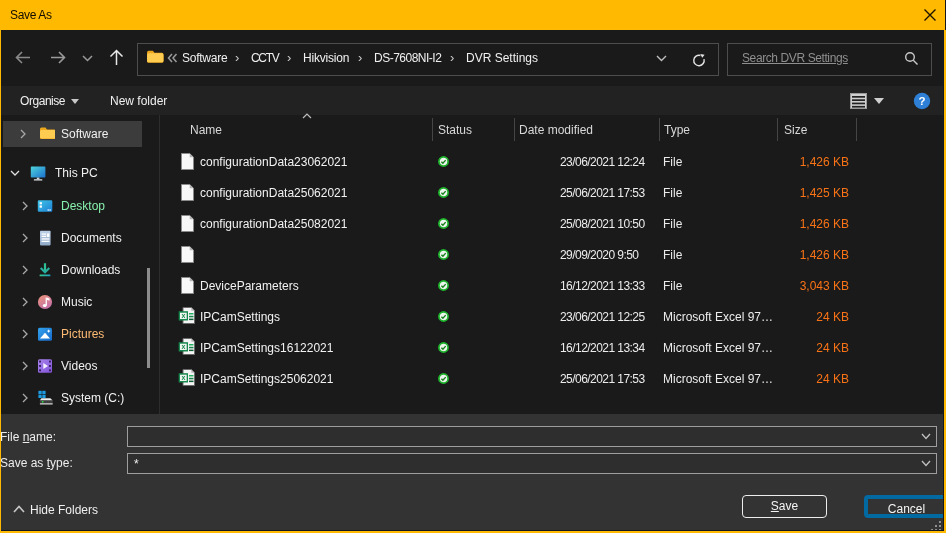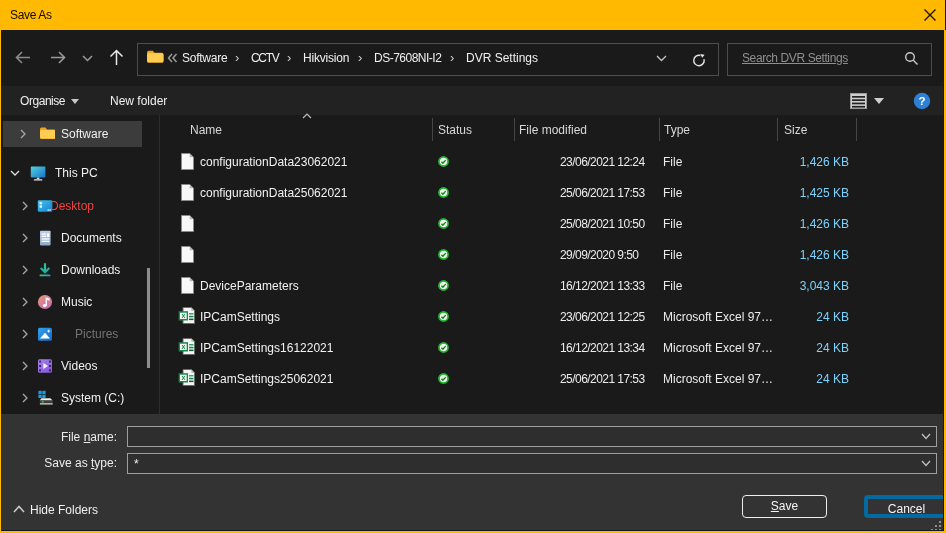--- a/index.html
+++ b/index.html
@@ -30,26 +30,26 @@
   #mainbg{left:1px;top:115px;width:943px;height:299px;background:#1a1a1a;}
   #sidesep{left:159px;top:115px;width:1px;height:299px;background:#2d2d2d;}
   #sbthumb{left:147px;top:268px;width:3px;height:100px;background:#8d8d8d;}
   .hdr{position:absolute;top:123px;color:#d8d8d8;}
   .hsep{position:absolute;top:118px;width:1px;height:23px;background:#454545;}
   #selrow{left:3px;top:121px;width:139px;height:26px;background:#3c3c3c;}
   .frow{position:absolute;left:160px;width:784px;height:31px;}
   .fname{position:absolute;left:40px;top:9px;color:#f2f2f2;}
   .fdate{position:absolute;left:359px;top:9px;color:#ececec;letter-spacing:-0.55px;margin-left:41px;}
   .ftype{position:absolute;left:503px;top:9px;color:#ececec;}
-  .fsize{position:absolute;left:580px;width:109px;top:9px;text-align:right;color:#7dd3fc;}
+  .fsize{position:absolute;left:580px;width:109px;top:9px;text-align:right;color:#f97316;}
   .fico{position:absolute;left:20px;top:7px;}
   .fchk{position:absolute;left:278px;top:10px;}
   
   #panel{left:1px;top:414px;width:943px;height:117px;background:#333333;}
-  .lbl{position:absolute;color:#ececec;text-align:right;left:0;width:117px;}
+  .lbl{position:absolute;color:#ececec;text-align:left;left:0;width:117px;}
   .inpt{position:absolute;left:127px;width:808px;height:19px;border:1px solid #9e9e9e;background:#2e2e2e;color:#f2f2f2;}
   .inpt span{position:absolute;left:6px;top:3px;}
   .ddv{position:absolute;right:5px;top:6px;}
   .btn{position:absolute;top:495px;width:85px;height:23px;border-radius:4px;
        box-sizing:border-box;text-align:center;line-height:21px;color:#f5f5f5;background:#333333;}
   #savebtn{left:742px;border:1px solid #ededed;}
   #cancelbtn{left:864px;border:4px solid #0369a1;}
 </style>
 </head>
 <body>
@@ -126,21 +126,21 @@
     <text x="9" y="13" font-size="11.5" font-weight="bold" fill="#fff" text-anchor="middle" font-family="Liberation Sans">?</text>
   </svg>
 
 <div class="abs" id="sidesep"></div>
 <div class="abs" id="sbthumb"></div>
 <div class="hdr" style="left:190px">Name</div>
 <svg class="navicon" style="left:302px;top:113px" width="10" height="6" viewBox="0 0 10 6">
     <path d="M1 5 L5 1 L9 5" stroke="#bdbdbd" stroke-width="1.2" fill="none"></path>
   </svg>
 <div class="hdr" style="left:438px">Status</div>
-<div class="hdr" style="left:519px">File modified</div>
+<div class="hdr" style="left:519px">Date modified</div>
 <div class="hdr" style="left:664px">Type</div>
 <div class="hdr" style="left:784px">Size</div>
 <div class="hsep" style="left:432px"></div>
 <div class="hsep" style="left:514px"></div>
 <div class="hsep" style="left:659px"></div>
 <div class="hsep" style="left:777px"></div>
 <div class="hsep" style="left:856px"></div>
 
 <div class="abs" id="selrow"></div>
 <div id="sidebar">
@@ -176,21 +176,21 @@
           <stop offset="0" stop-color="#41c6e8"></stop>
           <stop offset="1" stop-color="#1b7fd4"></stop>
         </linearGradient>
       </defs>
       <rect x="0.8" y="2.2" width="14.5" height="11.6" rx="1.2" fill="url(#gdk)"></rect>
       <rect x="2.6" y="4.2" width="2.3" height="2.1" fill="#fff"></rect>
       <rect x="2.6" y="7.4" width="2.3" height="2.3" fill="#fff"></rect>
       <circle cx="11.2" cy="12" r="0.8" fill="#fff"></circle>
       <circle cx="13.1" cy="12" r="0.8" fill="#fff"></circle>
     </svg>
-    <div class="abs" style="left:50px;top:199px;color:#ef4444">Desktop</div>
+    <div class="abs" style="left:61px;top:199px;color:#86efac">Desktop</div>
     <svg class="navicon" style="left:22px;top:233px" width="6" height="10" viewBox="0 0 6 10">
       <path d="M1 1 L5 5 L1 9" stroke="#a8a8a8" stroke-width="1.3" fill="none"></path>
     </svg>
     <svg class="navicon" style="left:37px;top:230px" width="16" height="16" viewBox="0 0 16 16">
       <defs>
         <linearGradient id="gdc" x1="0" y1="0" x2="0" y2="1">
           <stop offset="0" stop-color="#bdd0e8"></stop>
           <stop offset="1" stop-color="#8fa9c8"></stop>
         </linearGradient>
       </defs>
@@ -244,21 +244,21 @@
       <defs>
         <linearGradient id="gpi" x1="0" y1="0" x2="1" y2="1">
           <stop offset="0" stop-color="#33a3ee"></stop>
           <stop offset="1" stop-color="#1668c8"></stop>
         </linearGradient>
       </defs>
       <rect x="1" y="1.8" width="14" height="13" rx="1.6" fill="url(#gpi)"></rect>
       <path d="M3 12.6 L7.6 7.2 q0.4-0.4 0.8 0 L13 12.6 z" fill="#fff"></path>
       <path d="M11.7 3.2 l0.55 1.35 1.35 0.55 -1.35 0.55 -0.55 1.35 -0.55 -1.35 -1.35 -0.55 1.35 -0.55 z" fill="#fff"></path>
     </svg>
-    <div class="abs" style="left:75px;top:327px;color:#737373">Pictures</div>
+    <div class="abs" style="left:61px;top:327px;color:#fdba74">Pictures</div>
     <svg class="navicon" style="left:22px;top:361px" width="6" height="10" viewBox="0 0 6 10">
       <path d="M1 1 L5 5 L1 9" stroke="#a8a8a8" stroke-width="1.3" fill="none"></path>
     </svg>
     <svg class="navicon" style="left:37px;top:358px" width="16" height="16" viewBox="0 0 16 16">
       <defs>
         <linearGradient id="gvd" x1="0" y1="0" x2="1" y2="1">
           <stop offset="0" stop-color="#a985ec"></stop>
           <stop offset="1" stop-color="#8252d8"></stop>
         </linearGradient>
       </defs>
@@ -319,20 +319,21 @@
       </svg>
       <div class="fdate">25/06/2021 17:53</div>
       <div class="ftype">File</div>
       <div class="fsize">1,425 KB</div>
     </div>
     <div class="frow" style="top:208px">
       <svg class="fico" style="left:20px;top:6px" width="15" height="19" viewBox="0 0 15 19">
         <path d="M1.5 1.5 h8.2 l3.8 3.8 v12.2 h-12 z" fill="#f8f8f8" stroke="#8a8a8a" stroke-width="1"></path>
         <path d="M9.7 1.5 v3.8 h3.8 z" fill="#b5b5b5"></path>
       </svg>
+      <div class="fname">configurationData25082021</div>
       <svg class="fchk" width="11" height="11" viewBox="0 0 11 11">
         <circle cx="5.5" cy="5.5" r="4.6" fill="#edf3ed" stroke="#1db32a" stroke-width="1.7"></circle>
         <path d="M3.4 5.7 L4.9 7.2 L7.7 4.1" stroke="#15821c" stroke-width="1.4" fill="none"></path>
       </svg>
       <div class="fdate">25/08/2021 10:50</div>
       <div class="ftype">File</div>
       <div class="fsize">1,426 KB</div>
     </div>
     <div class="frow" style="top:239px">
       <svg class="fico" style="left:20px;top:6px" width="15" height="19" viewBox="0 0 15 19">

